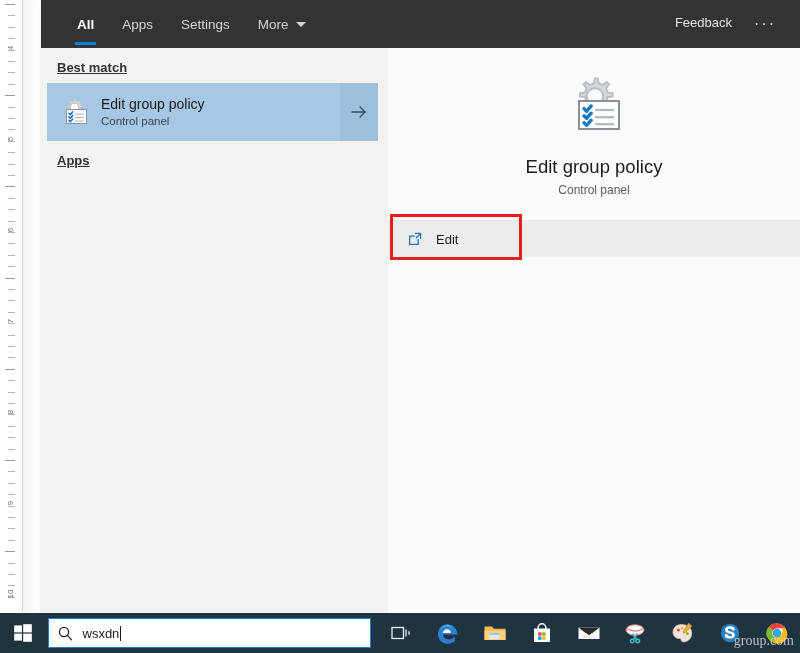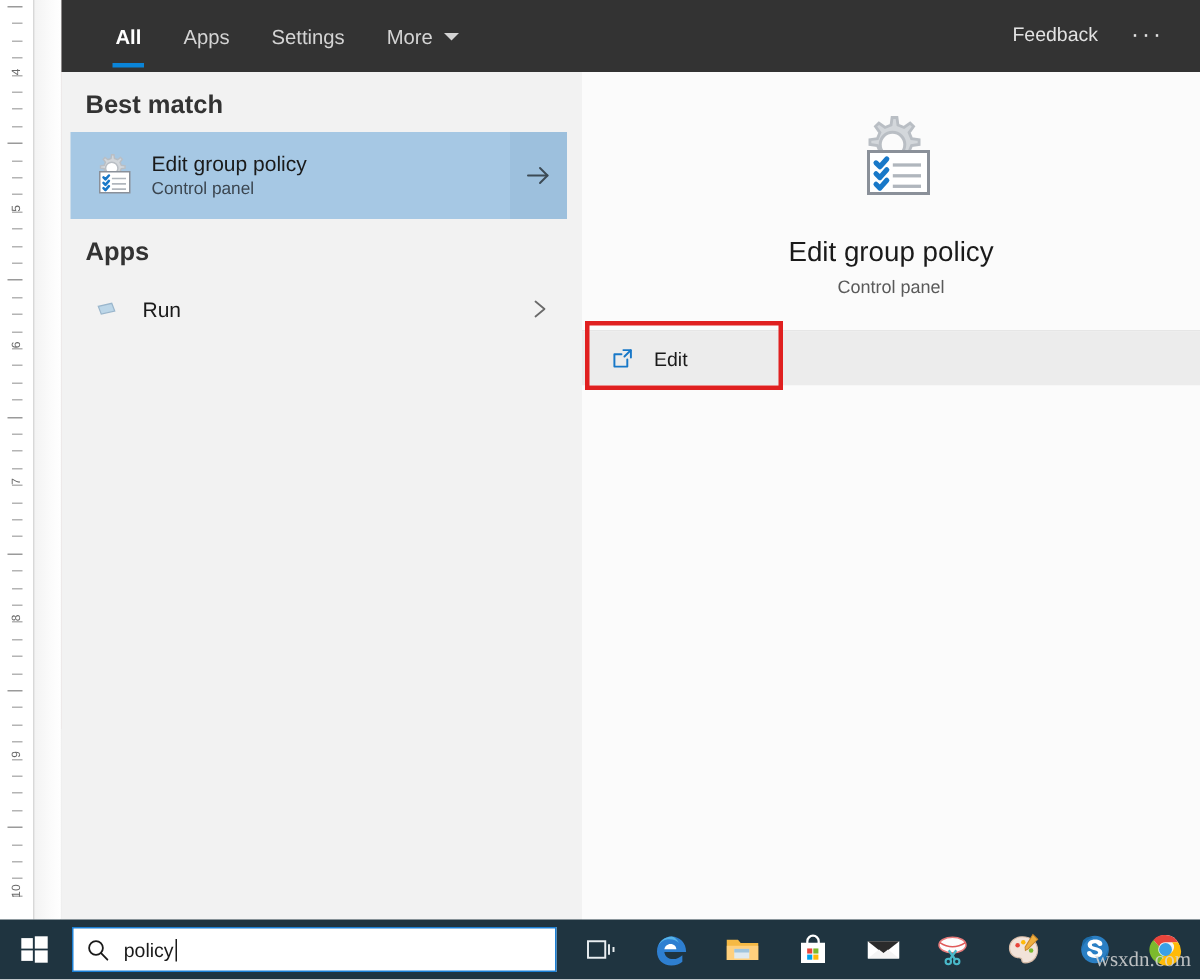--- a/index.html
+++ b/index.html
@@ -80,22 +80,23 @@
   .pane-gap {
     position: absolute; left: 341px; top: 0; width: 6px; height: 565px;
     background: #f2f2f2;
   }
   .right-pane {
     position: absolute; left: 347px; top: 0; width: 412px; height: 565px;
     background: #fbfbfb;
   }
 
   .section-head {
-    font-size: 17px; font-weight: bold; color: #333333;
+    font-size: 13px; font-weight: bold; color: #333333;
     padding: 12px 0 8px 16px;
+    text-decoration: underline;
   }
 
   
   .best-row {
     position: relative; display: flex; align-items: center;
     height: 58px; margin: 0 4px 0 6px;
     background: #a6c8e4;
     cursor: default;
   }
   .best-row .icon-box {
@@ -310,33 +311,20 @@
               <g stroke="#3c4a55" stroke-width="1.3" fill="none" stroke-linecap="round" stroke-linejoin="round">
                 <line x1="3" y1="8" x2="16" y2="8"></line>
                 <polyline points="11,3 16,8 11,13"></polyline>
               </g>
             </svg>
           </div>
         </div>
 
         <div class="section-head">Apps</div>
 
-        <div class="app-row">
-          <div class="icon-box">
-            <svg width="16" height="16" viewBox="0 0 16 16">
-              <path d="M2.5 6.2 L11.5 4.2 L13.5 9.4 L4.5 11.4 Z" fill="#bcd6e8" stroke="#9ab6cc" stroke-width=".8"></path>
-            </svg>
-          </div>
-          <div class="app-label">Run</div>
-          <div class="app-chev">
-            <svg width="14" height="16" viewBox="0 0 14 16">
-              <polyline points="4,3 10,8 4,13" fill="none" stroke="#6a6a6a" stroke-width="1.2" stroke-linecap="round" stroke-linejoin="round"></polyline>
-            </svg>
-          </div>
-        </div>
 
       </div>
 
       <div class="pane-gap"></div>
 
       <div class="right-pane">
 
         <div class="preview">
           <div>
             <svg width="64" height="64" viewBox="0 0 32 32">
@@ -394,21 +382,21 @@
     </div>
 
     <div class="search-box">
       <div class="search-ico">
         <svg width="17" height="17" viewBox="0 0 17 17">
           <circle cx="7" cy="7" r="4.6" fill="none" stroke="#1a1a1a" stroke-width="1.2"></circle>
           <line x1="10.4" y1="10.4" x2="14.6" y2="14.8" stroke="#1a1a1a" stroke-width="1.2" stroke-linecap="round"></line>
         </svg>
       </div>
       <div class="search-text">
-        <span>policy</span><span class="caret-bar"></span>
+        <span>wsxdn</span><span class="caret-bar"></span>
       </div>
     </div>
 
     <div class="tb-icons">
 
       <div class="tb-item">
         <svg width="22" height="20" viewBox="0 0 22 20">
           <rect x="2" y="4.5" width="11.5" height="11" fill="none" stroke="#e9eef1" stroke-width="1.3"></rect>
           <line x1="16" y1="6.5" x2="16" y2="13.5" stroke="#e9eef1" stroke-width="1.3"></line>
           <line x1="19" y1="8.3" x2="19" y2="11.7" stroke="#e9eef1" stroke-width="1.3"></line>
@@ -488,16 +476,16 @@
           <path d="M13 3.4a9.6 9.6 0 0 1 8.3 4.8H13a4.8 4.8 0 0 0-4.35 2.78L4.9 6.6A9.58 9.58 0 0 1 13 3.4z" fill="#e8453c"></path>
           <path d="M4.9 6.6l3.75 4.38A4.8 4.8 0 0 0 12.1 17.7l-3.6 4.5A9.6 9.6 0 0 1 4.9 6.6z" fill="#7cba2d"></path>
           <path d="M21.3 8.2A9.6 9.6 0 0 1 8.5 22.2l4.4-6.1a4.8 4.8 0 0 0 4.5-7.9z" fill="#ffba08"></path>
           <circle cx="13" cy="13" r="4.3" fill="#3aa0e8"></circle>
           <circle cx="13" cy="13" r="3.3" fill="#ffffff" opacity="0"></circle>
         </svg>
       </div>
 
     </div>
 
-    <div class="watermark">wsxdn.com</div>
+    <div class="watermark">group.com</div>
   </div>
 
 </div>
 
 </body></html>

